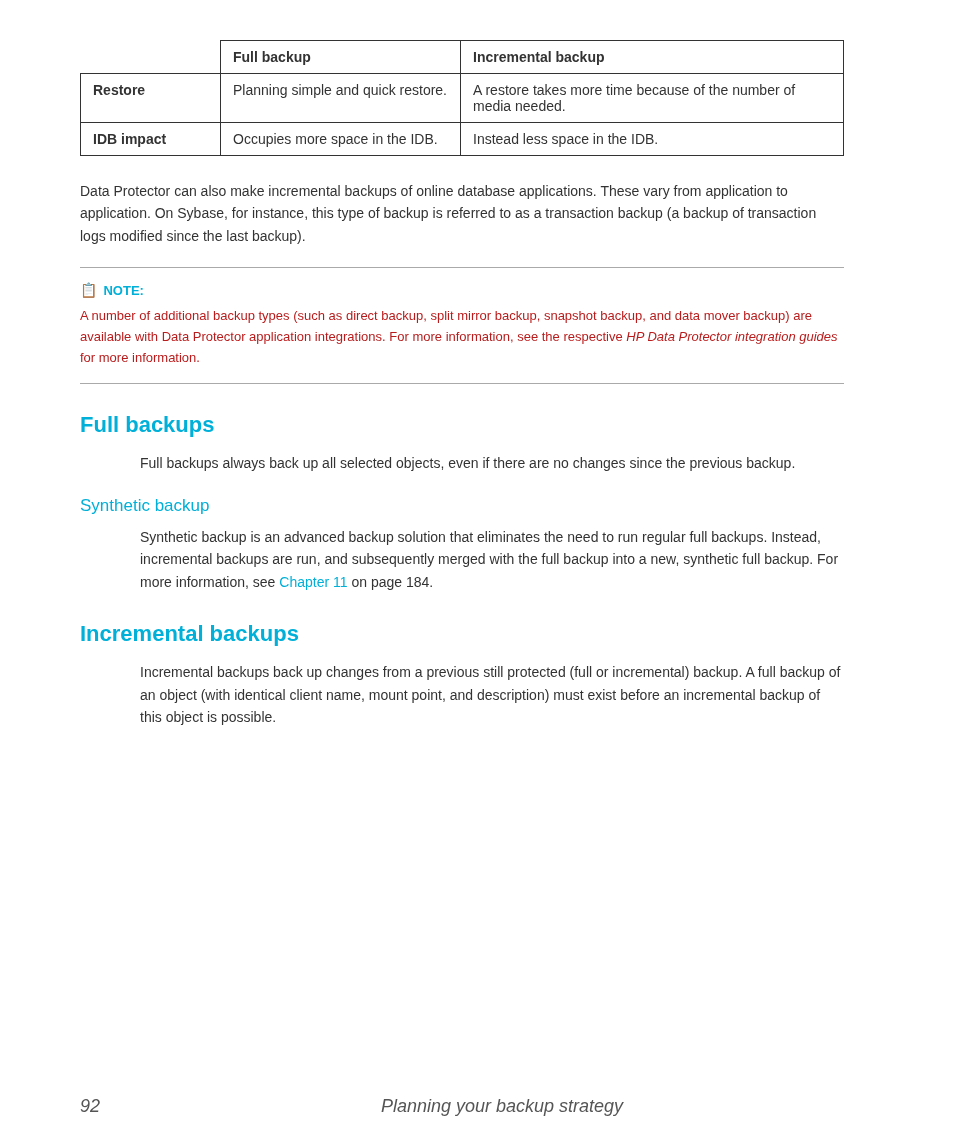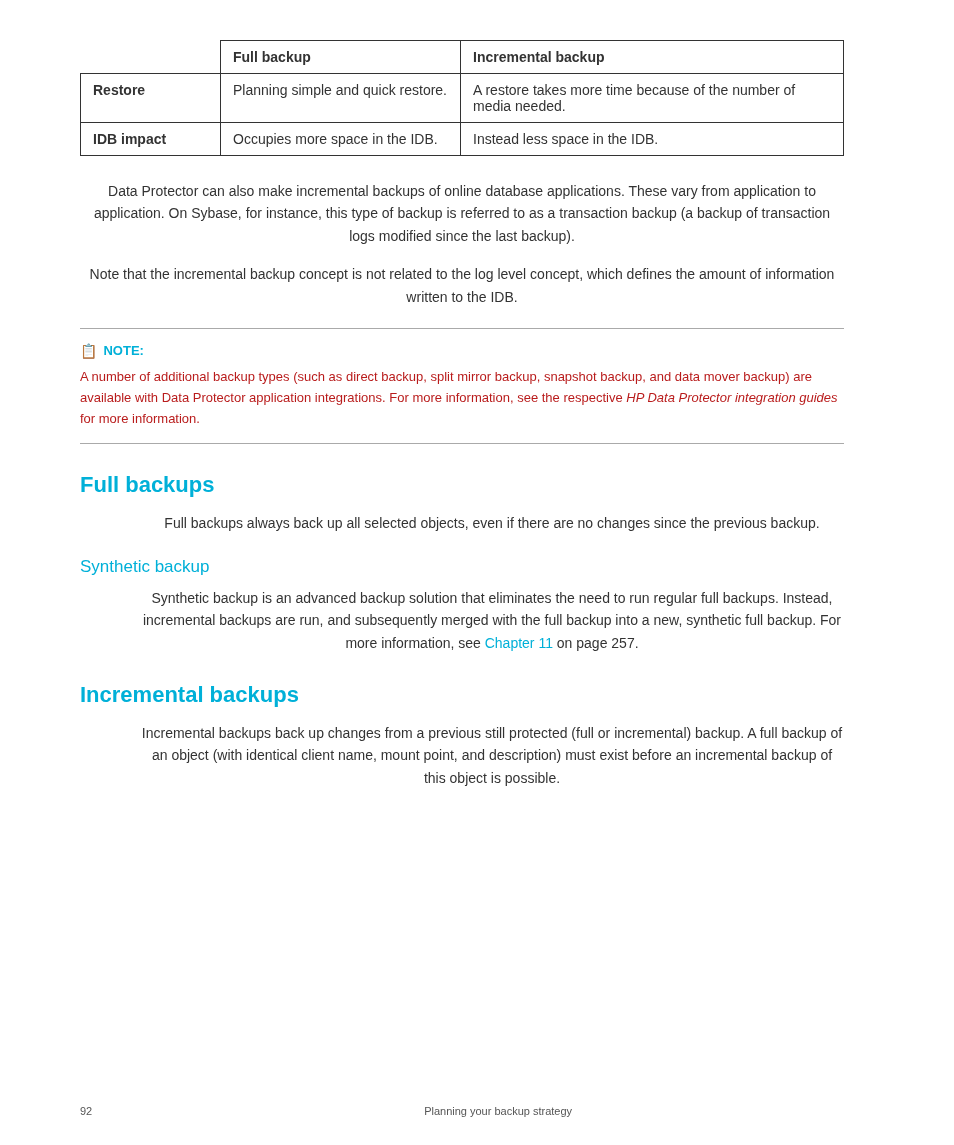--- a/index.html
+++ b/index.html
@@ -53,21 +53,20 @@
       border-top: none;
       border-left: none;
     }
 
     
     .body-text {
       font-size: 14px;
       line-height: 1.6;
       margin-bottom: 16px;
       color: #333;
-      text-align: center;
     }
 
     
     .note-box {
       border-top: 1px solid #aaa;
       border-bottom: 1px solid #aaa;
       padding: 14px 0;
       margin: 20px 0 24px 0;
     }
 
@@ -122,22 +121,23 @@
     }
 
     
     .footer {
       position: absolute;
       bottom: 28px;
       left: 80px;
       right: 110px;
       display: flex;
       align-items: flex-end;
-      font-size: 11px;
+      font-size: 18px;
       color: #555;
+      font-style: italic;
     }
 
     .footer-page {
       margin-right: 60px;
     }
 
     .footer-text {
       flex: 1;
       text-align: center;
     }
@@ -163,41 +163,40 @@
       </tr>
       <tr>
         <td>IDB impact</td>
         <td>Occupies more space in the IDB.</td>
         <td>Instead less space in the IDB.</td>
       </tr>
     </tbody>
   </table>
 
   <p class="body-text">Data Protector can also make incremental backups of online database applications. These vary from application to application. On Sybase, for instance, this type of backup is referred to as a transaction backup (a backup of transaction logs modified since the last backup).</p>
-  <p class="body-text">Note that the incremental backup concept is not related to the log level concept, which defines the amount of information written to the IDB.</p>
 
   <div class="note-box">
     <div class="note-label">
       <span class="note-icon">📋</span>
       <span>NOTE:</span>
     </div>
     <p class="note-text">
       <span>A number of additional backup types (such as direct backup, split mirror backup, snapshot backup, and data mover backup) are available with Data Protector application integrations. For more information, see the respective </span><em>HP Data Protector integration guides</em><span> for more information.</span>
     </p>
   </div>
 
   <h2 class="section-heading-large">Full backups</h2>
   <div class="indented">
     <p class="body-text">Full backups always back up all selected objects, even if there are no changes since the previous backup.</p>
   </div>
 
   <h3 class="section-heading-medium">Synthetic backup</h3>
   <div class="indented">
     <p class="body-text">
-      <span>Synthetic backup is an advanced backup solution that eliminates the need to run regular full backups. Instead, incremental backups are run, and subsequently merged with the full backup into a new, synthetic full backup. For more information, see </span><a class="link" href="#">Chapter 11</a><span> on page 257.</span>
+      <span>Synthetic backup is an advanced backup solution that eliminates the need to run regular full backups. Instead, incremental backups are run, and subsequently merged with the full backup into a new, synthetic full backup. For more information, see </span><a class="link" href="#">Chapter 11</a><span> on page 184.</span>
     </p>
   </div>
 
   <h2 class="section-heading-large">Incremental backups</h2>
   <div class="indented">
     <p class="body-text">Incremental backups back up changes from a previous still protected (full or incremental) backup. A full backup of an object (with identical client name, mount point, and description) must exist before an incremental backup of this object is possible.</p>
   </div>
 
   <div class="footer">
     <span class="footer-page">92</span>

